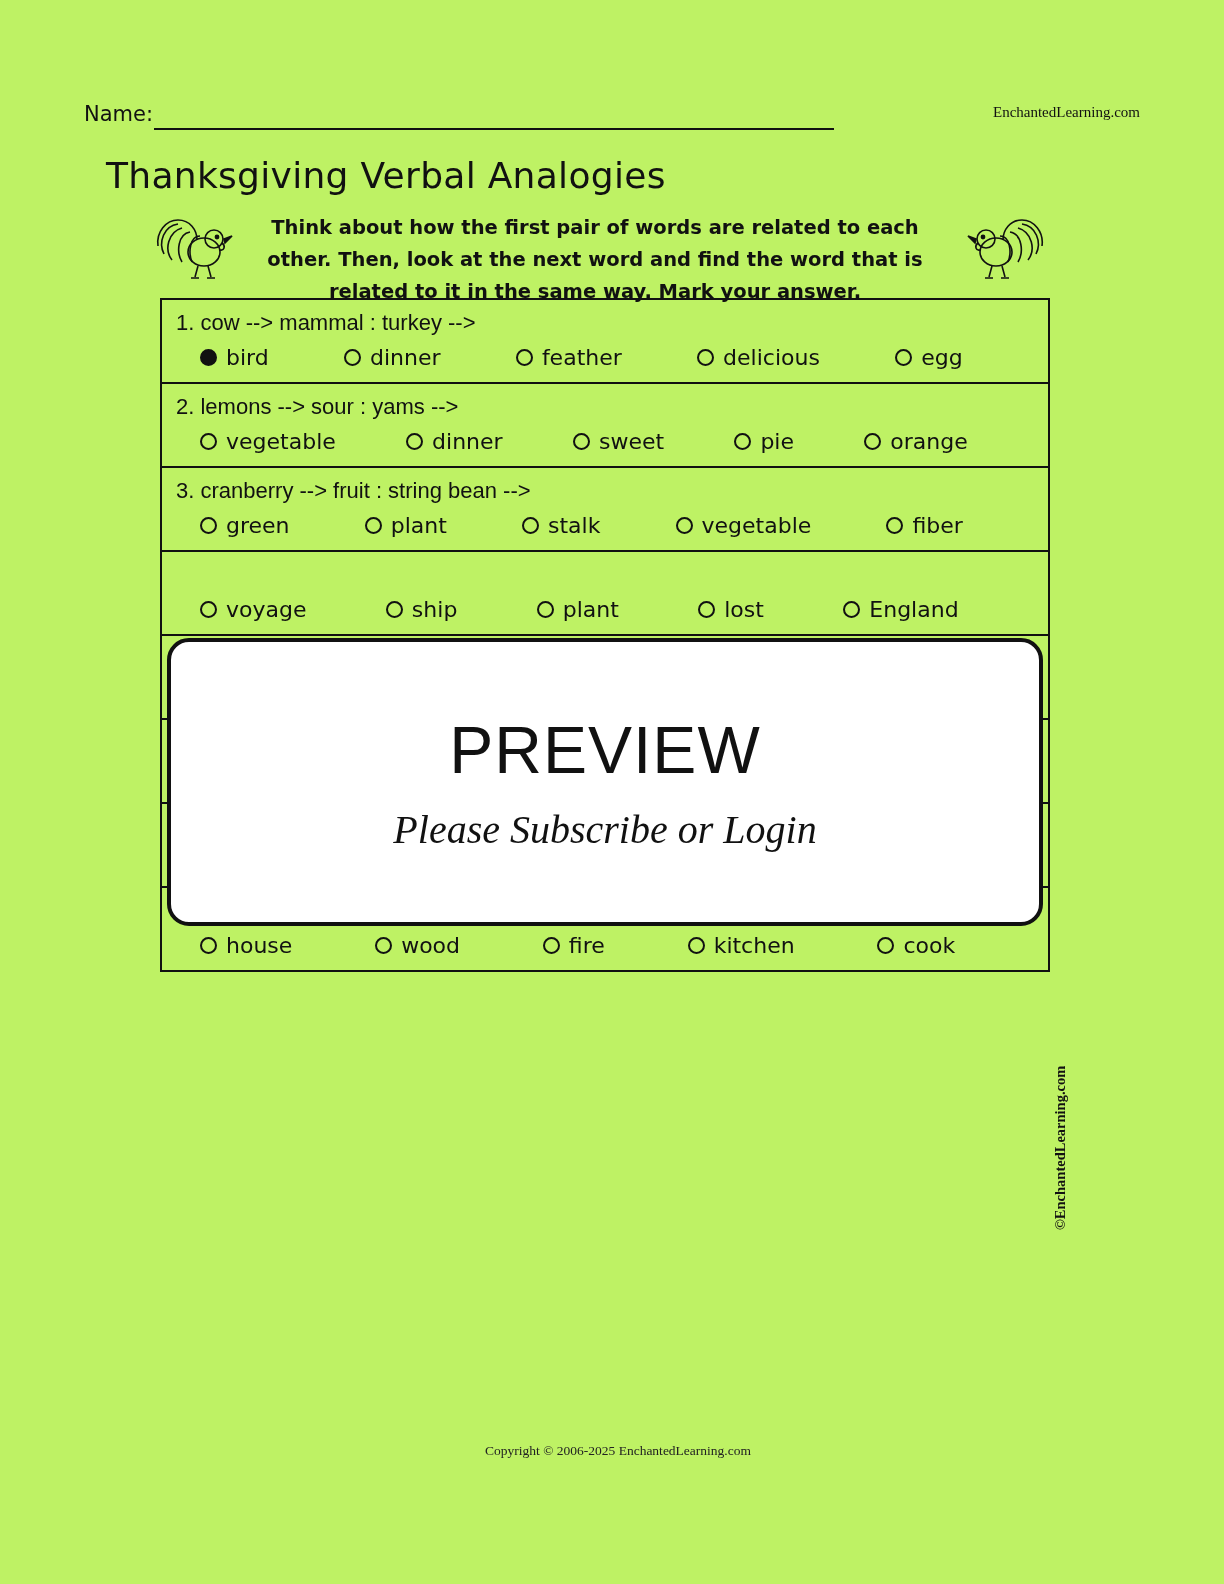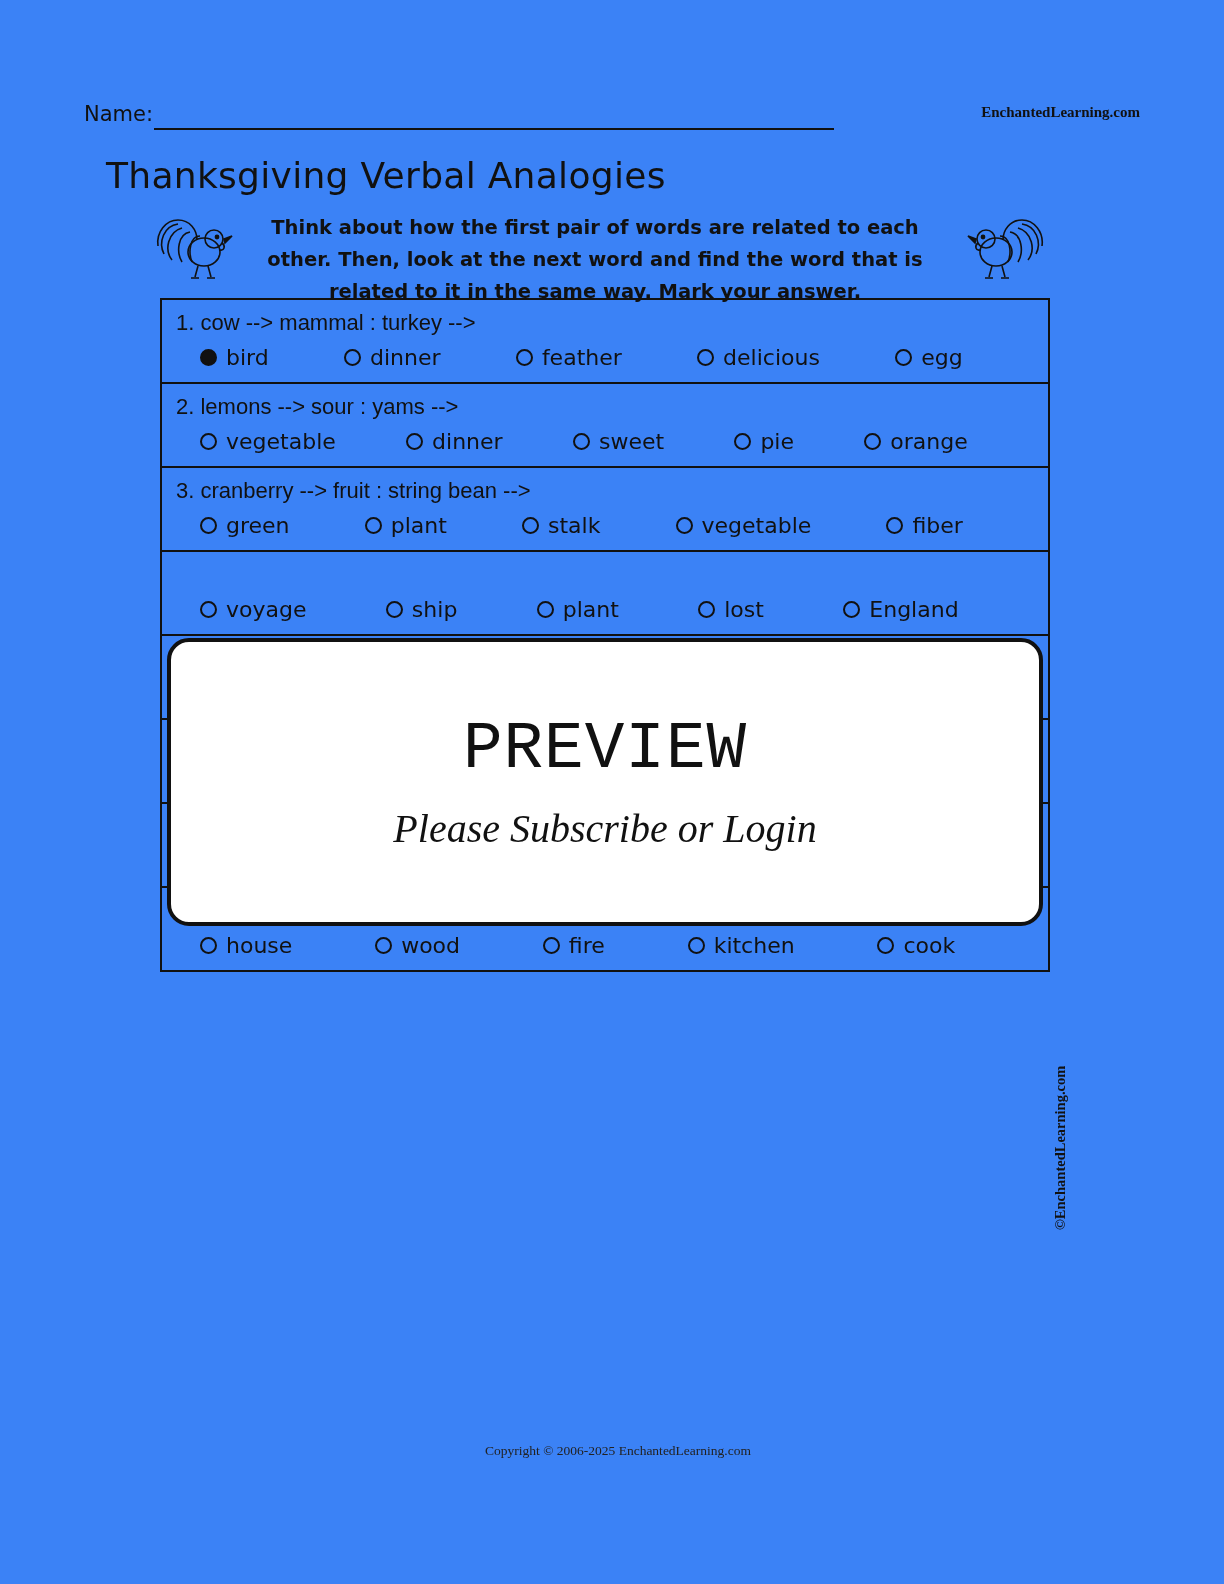--- a/index.html
+++ b/index.html
@@ -8,21 +8,21 @@
     padding: 0;
     width: 1224px;
     height: 1584px;
     background: #fdfcf7;
     font-family: "DejaVu Sans", sans-serif;
   }
   .page {
     position: relative;
     width: 1224px;
     height: 1584px;
-    background: #3b82f6;
+    background: #bef264;
     overflow: hidden;
   }
 
   
   .header-row {
     position: absolute;
     left: 84px;
     top: 100px;
     width: 1056px;
     height: 34px;
@@ -40,21 +40,21 @@
     left: 70px;
     top: 28px;
     width: 680px;
     border-bottom: 2px solid #111;
   }
   .brand {
     position: absolute;
     right: 0;
     top: 4px;
     font-size: 15px;
-    font-weight: bold;
+    font-weight: normal;
     color: #111;
     font-family: "Liberation Serif", serif;
   }
 
   .title {
     position: absolute;
     left: 106px;
     top: 155px;
     font-size: 36px;
     font-weight: normal;
@@ -143,21 +143,21 @@
     height: 288px;
     background: #fff;
     border: 4px solid #111;
     border-radius: 22px;
     display: flex;
     flex-direction: column;
     align-items: center;
     justify-content: center;
   }
   .preview-title {
-    font-family: Liberation Mono, monospace;
+    font-family: Liberation Sans, sans-serif;
     font-size: 66px;
     color: #111;
     letter-spacing: 1px;
     margin-bottom: 18px;
   }
   .preview-sub {
     font-family: "Liberation Serif", serif;
     font-style: italic;
     font-size: 40px;
     color: #111;

